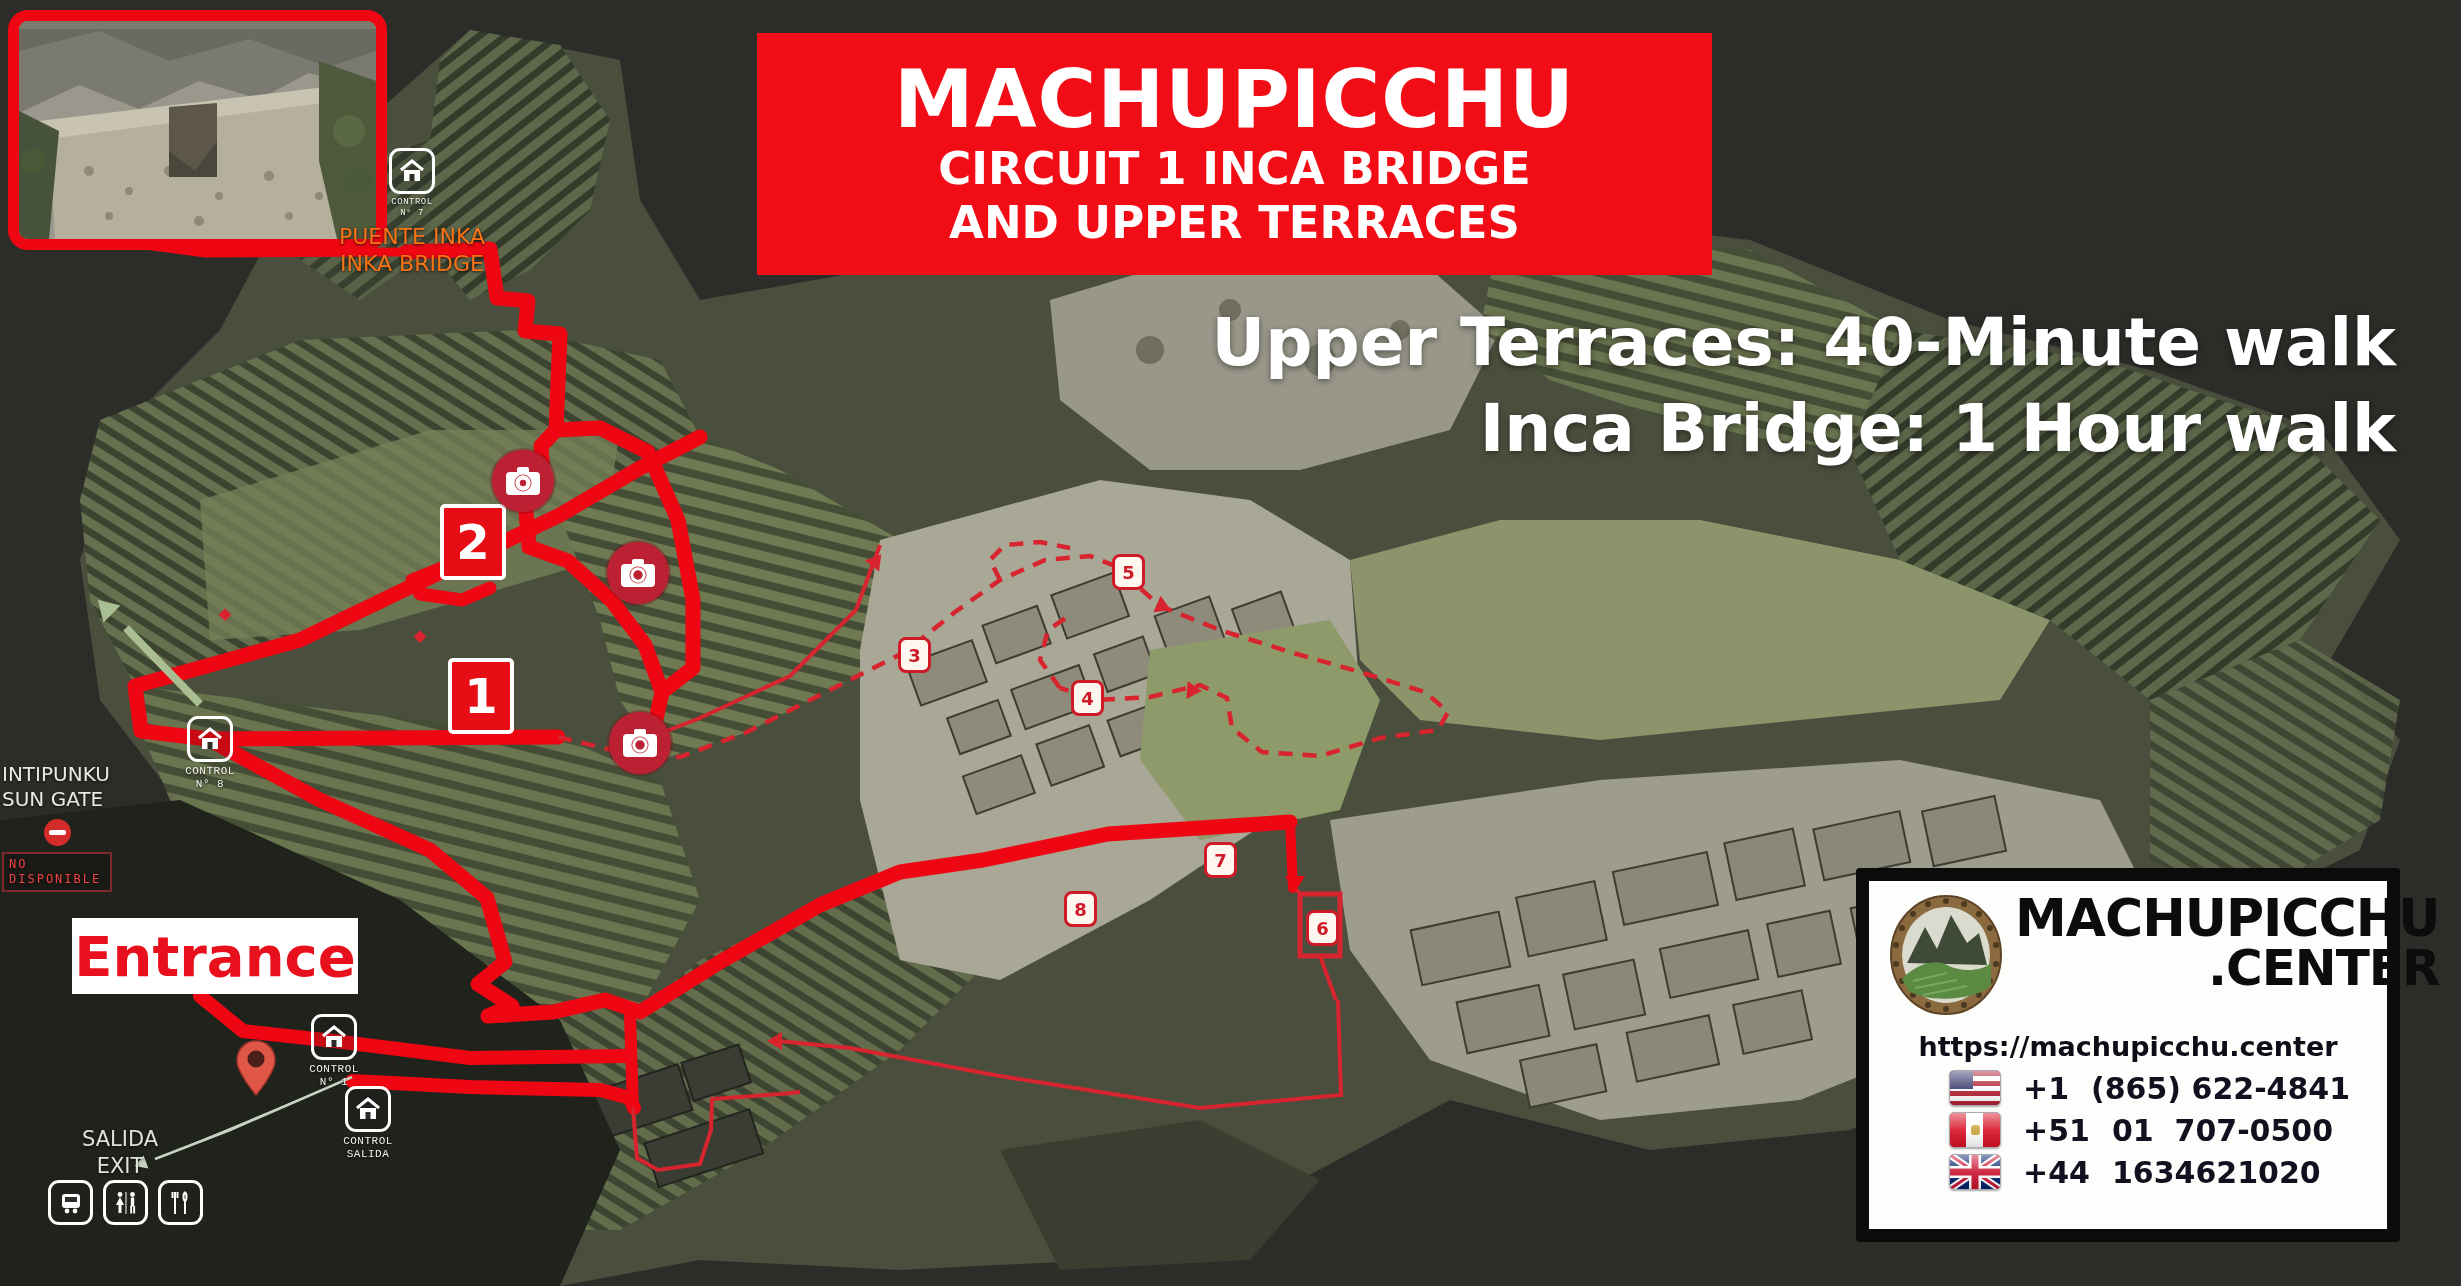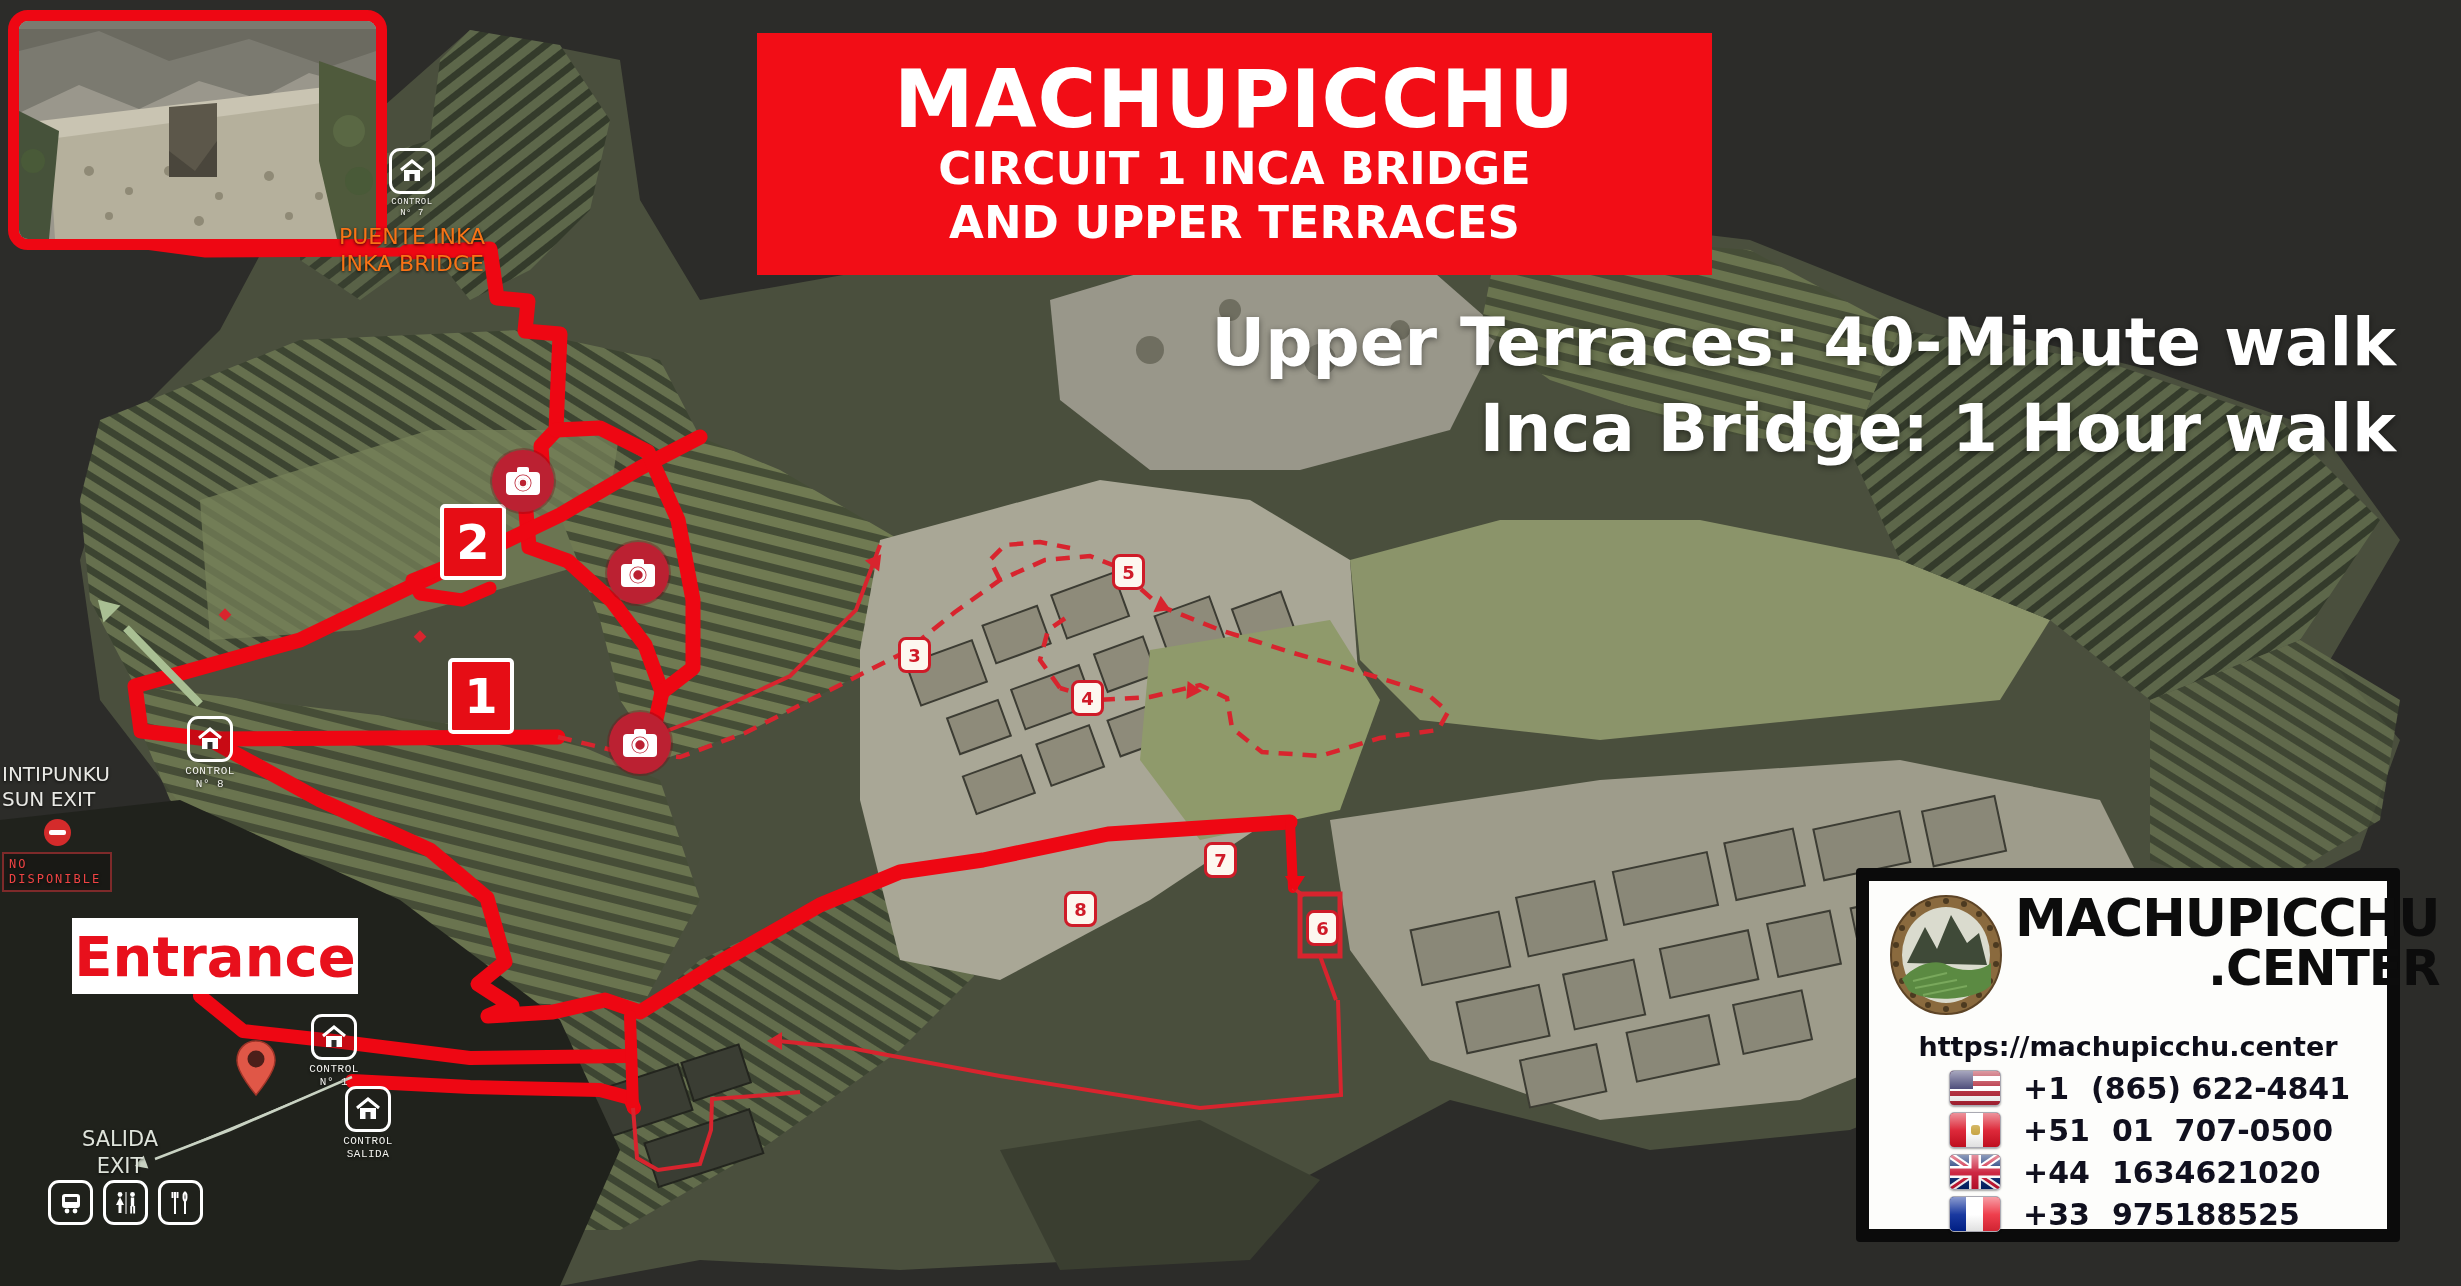--- a/index.html
+++ b/index.html
@@ -366,21 +366,21 @@
 
   <div class="abs stop" style="left:898px;top:637px;">3</div>
   <div class="abs stop" style="left:1071px;top:680px;">4</div>
   <div class="abs stop" style="left:1112px;top:554px;">5</div>
   <div class="abs stop" style="left:1306px;top:910px;">6</div>
   <div class="abs stop" style="left:1204px;top:842px;">7</div>
   <div class="abs stop" style="left:1064px;top:891px;">8</div>
 
   <div class="abs sungate">
     <div>INTIPUNKU</div>
-    <div>SUN EXIT</div>
+    <div>SUN GATE</div>
     <div class="noentry"></div>
     <div class="nodisp">NO DISPONIBLE</div>
   </div>
 
   <div class="abs entrance">
     <span>Entrance</span>
   </div>
   <div class="abs" style="left:236px;top:1040px;">
     <svg width="40" height="56" viewBox="0 0 40 56">
       <path d="M20,1 C9,1 1,9.5 1,20.5 C1,33 20,55 20,55 C20,55 39,33 39,20.5 C39,9.5 31,1 20,1 Z" fill="#e05747" stroke="#9e3428" stroke-width="1.5"></path>
@@ -483,22 +483,17 @@
                 <rect width="50" height="34" fill="#012169"></rect>
             <path d="M0,0 L50,34 M50,0 L0,34" stroke="#fff" stroke-width="7"></path>
             <path d="M0,0 L50,34 M50,0 L0,34" stroke="#C8102E" stroke-width="3"></path>
             <path d="M25,0 V34 M0,17 H50" stroke="#fff" stroke-width="12"></path>
             <path d="M25,0 V34 M0,17 H50" stroke="#C8102E" stroke-width="7"></path>
               </svg>
           </span>
           <span>+44</span>
           <span class="pnum">1634621020</span>
         </div>
-        <div class="phonerow">
-          <span class="flag france"></span>
-          <span>+33</span>
-          <span class="pnum">975188525</span>
-        </div>
       </div>
     </div>
   </div>
 
 </div>
 
 </body></html>

